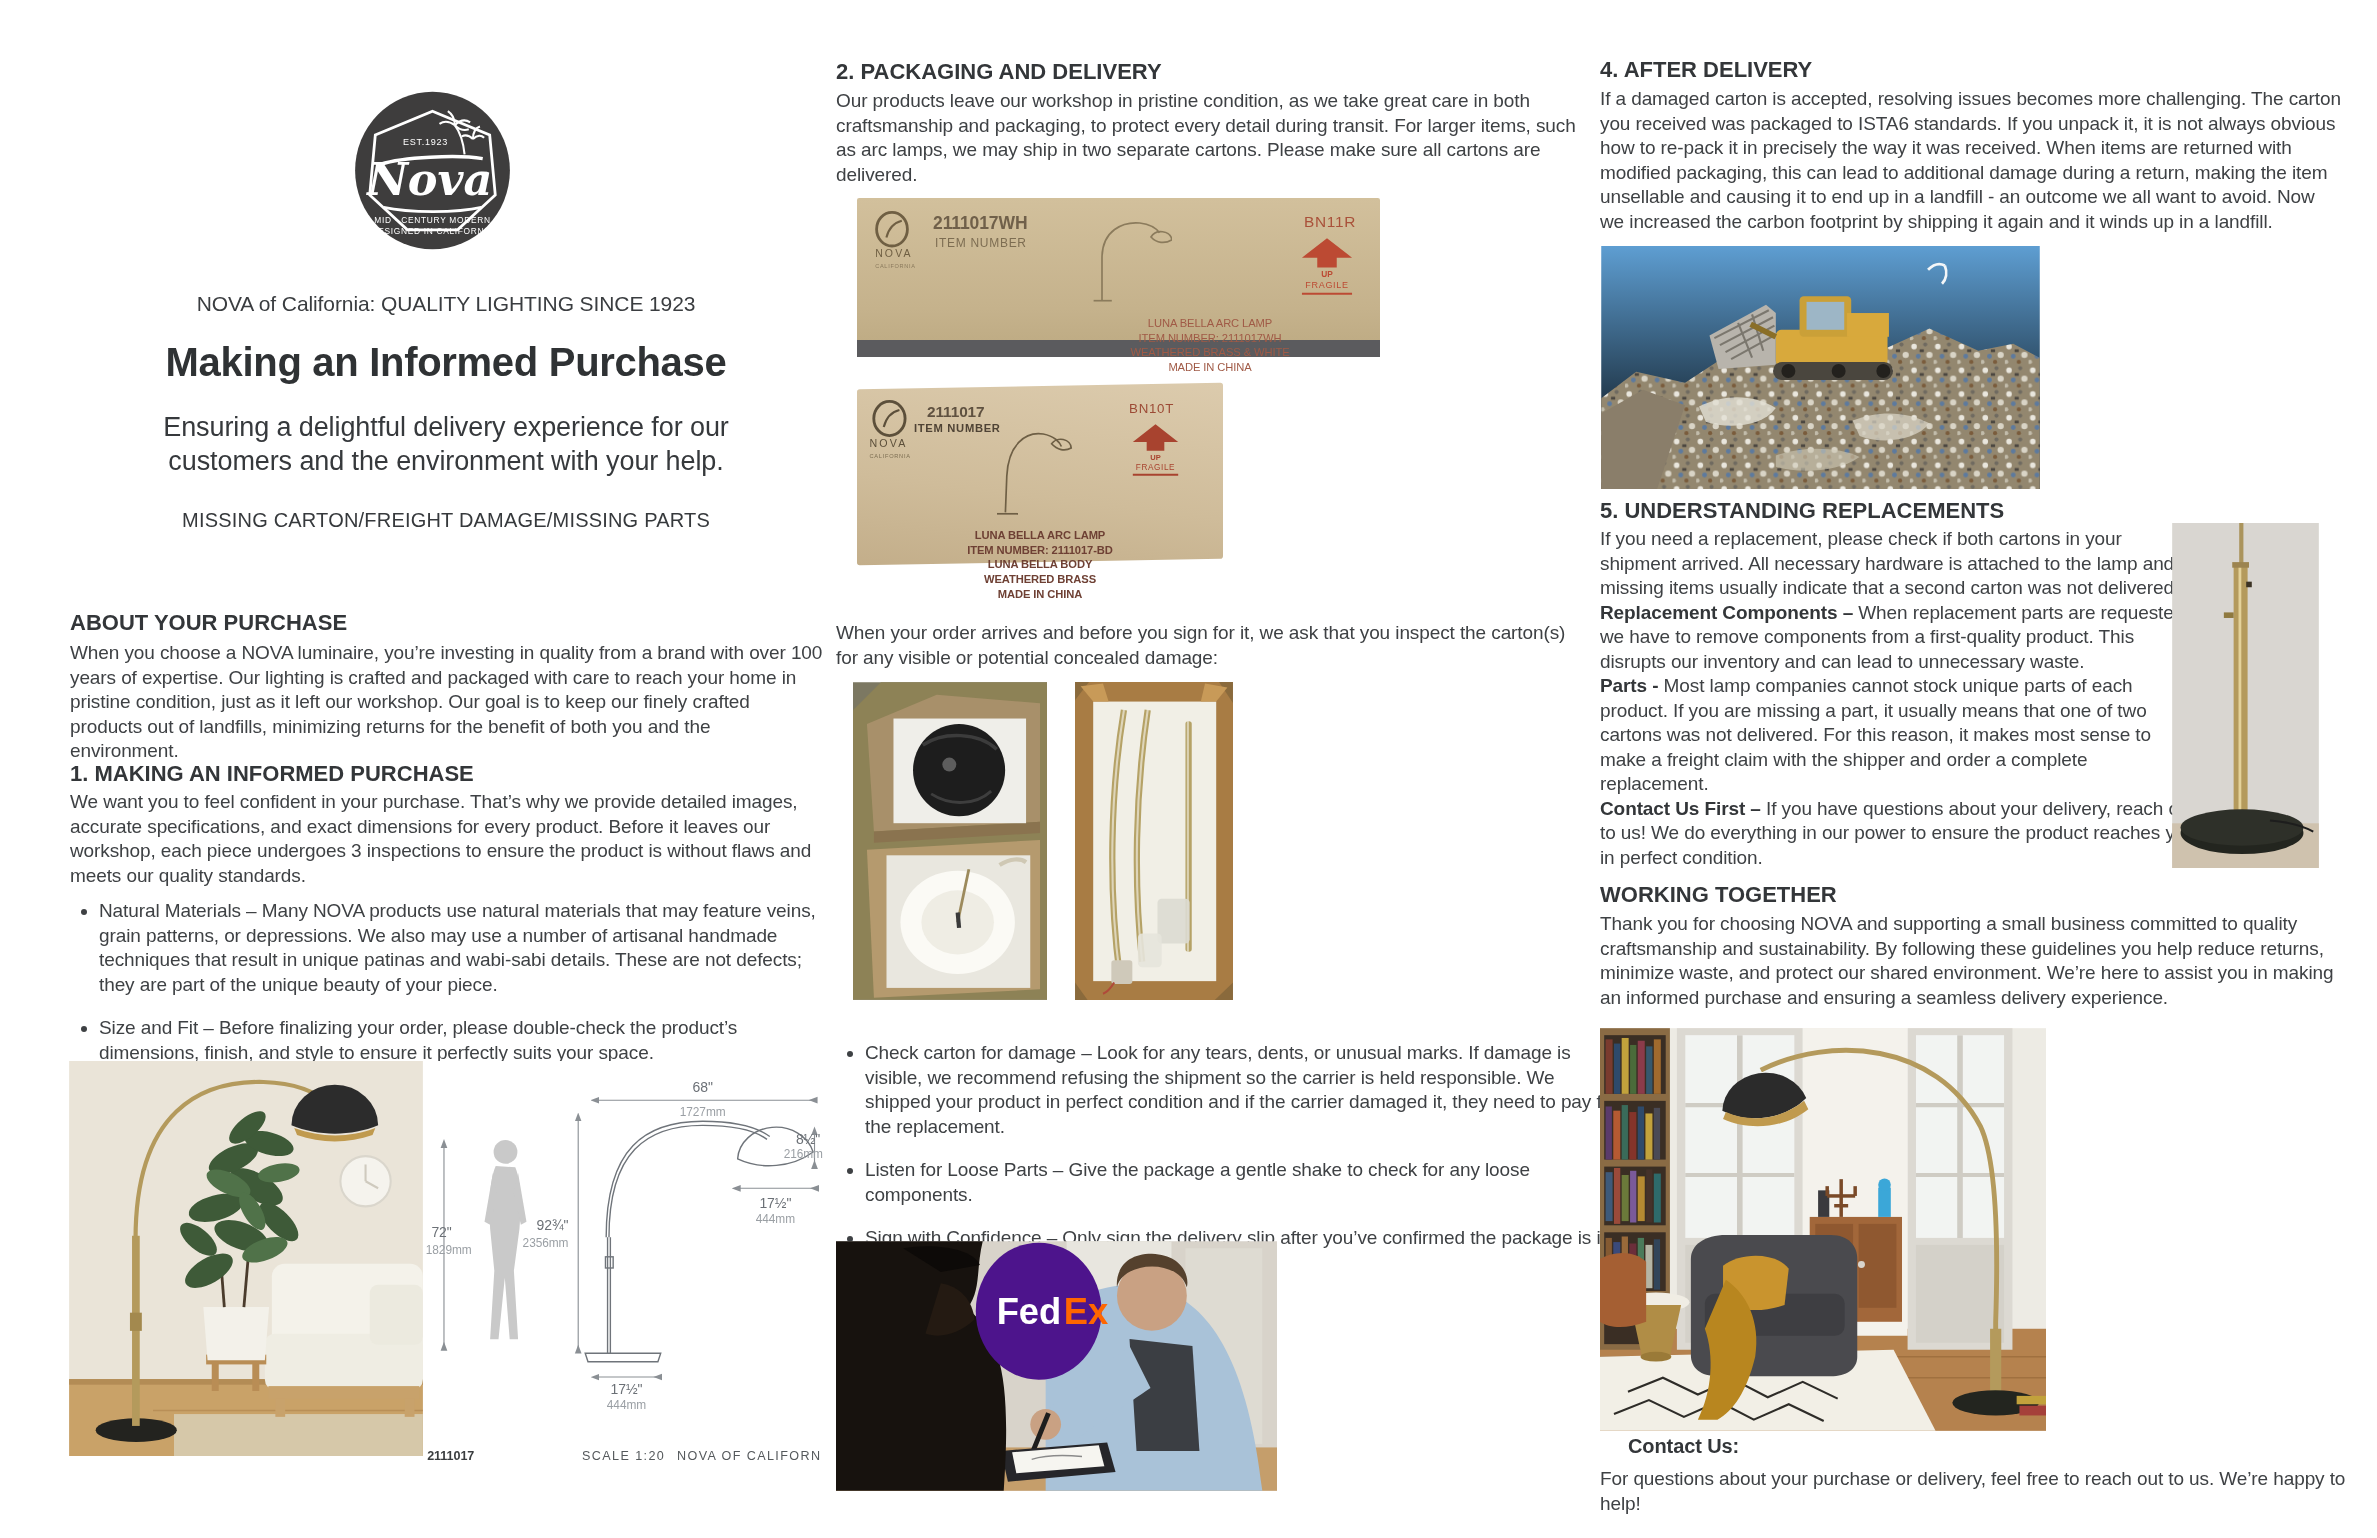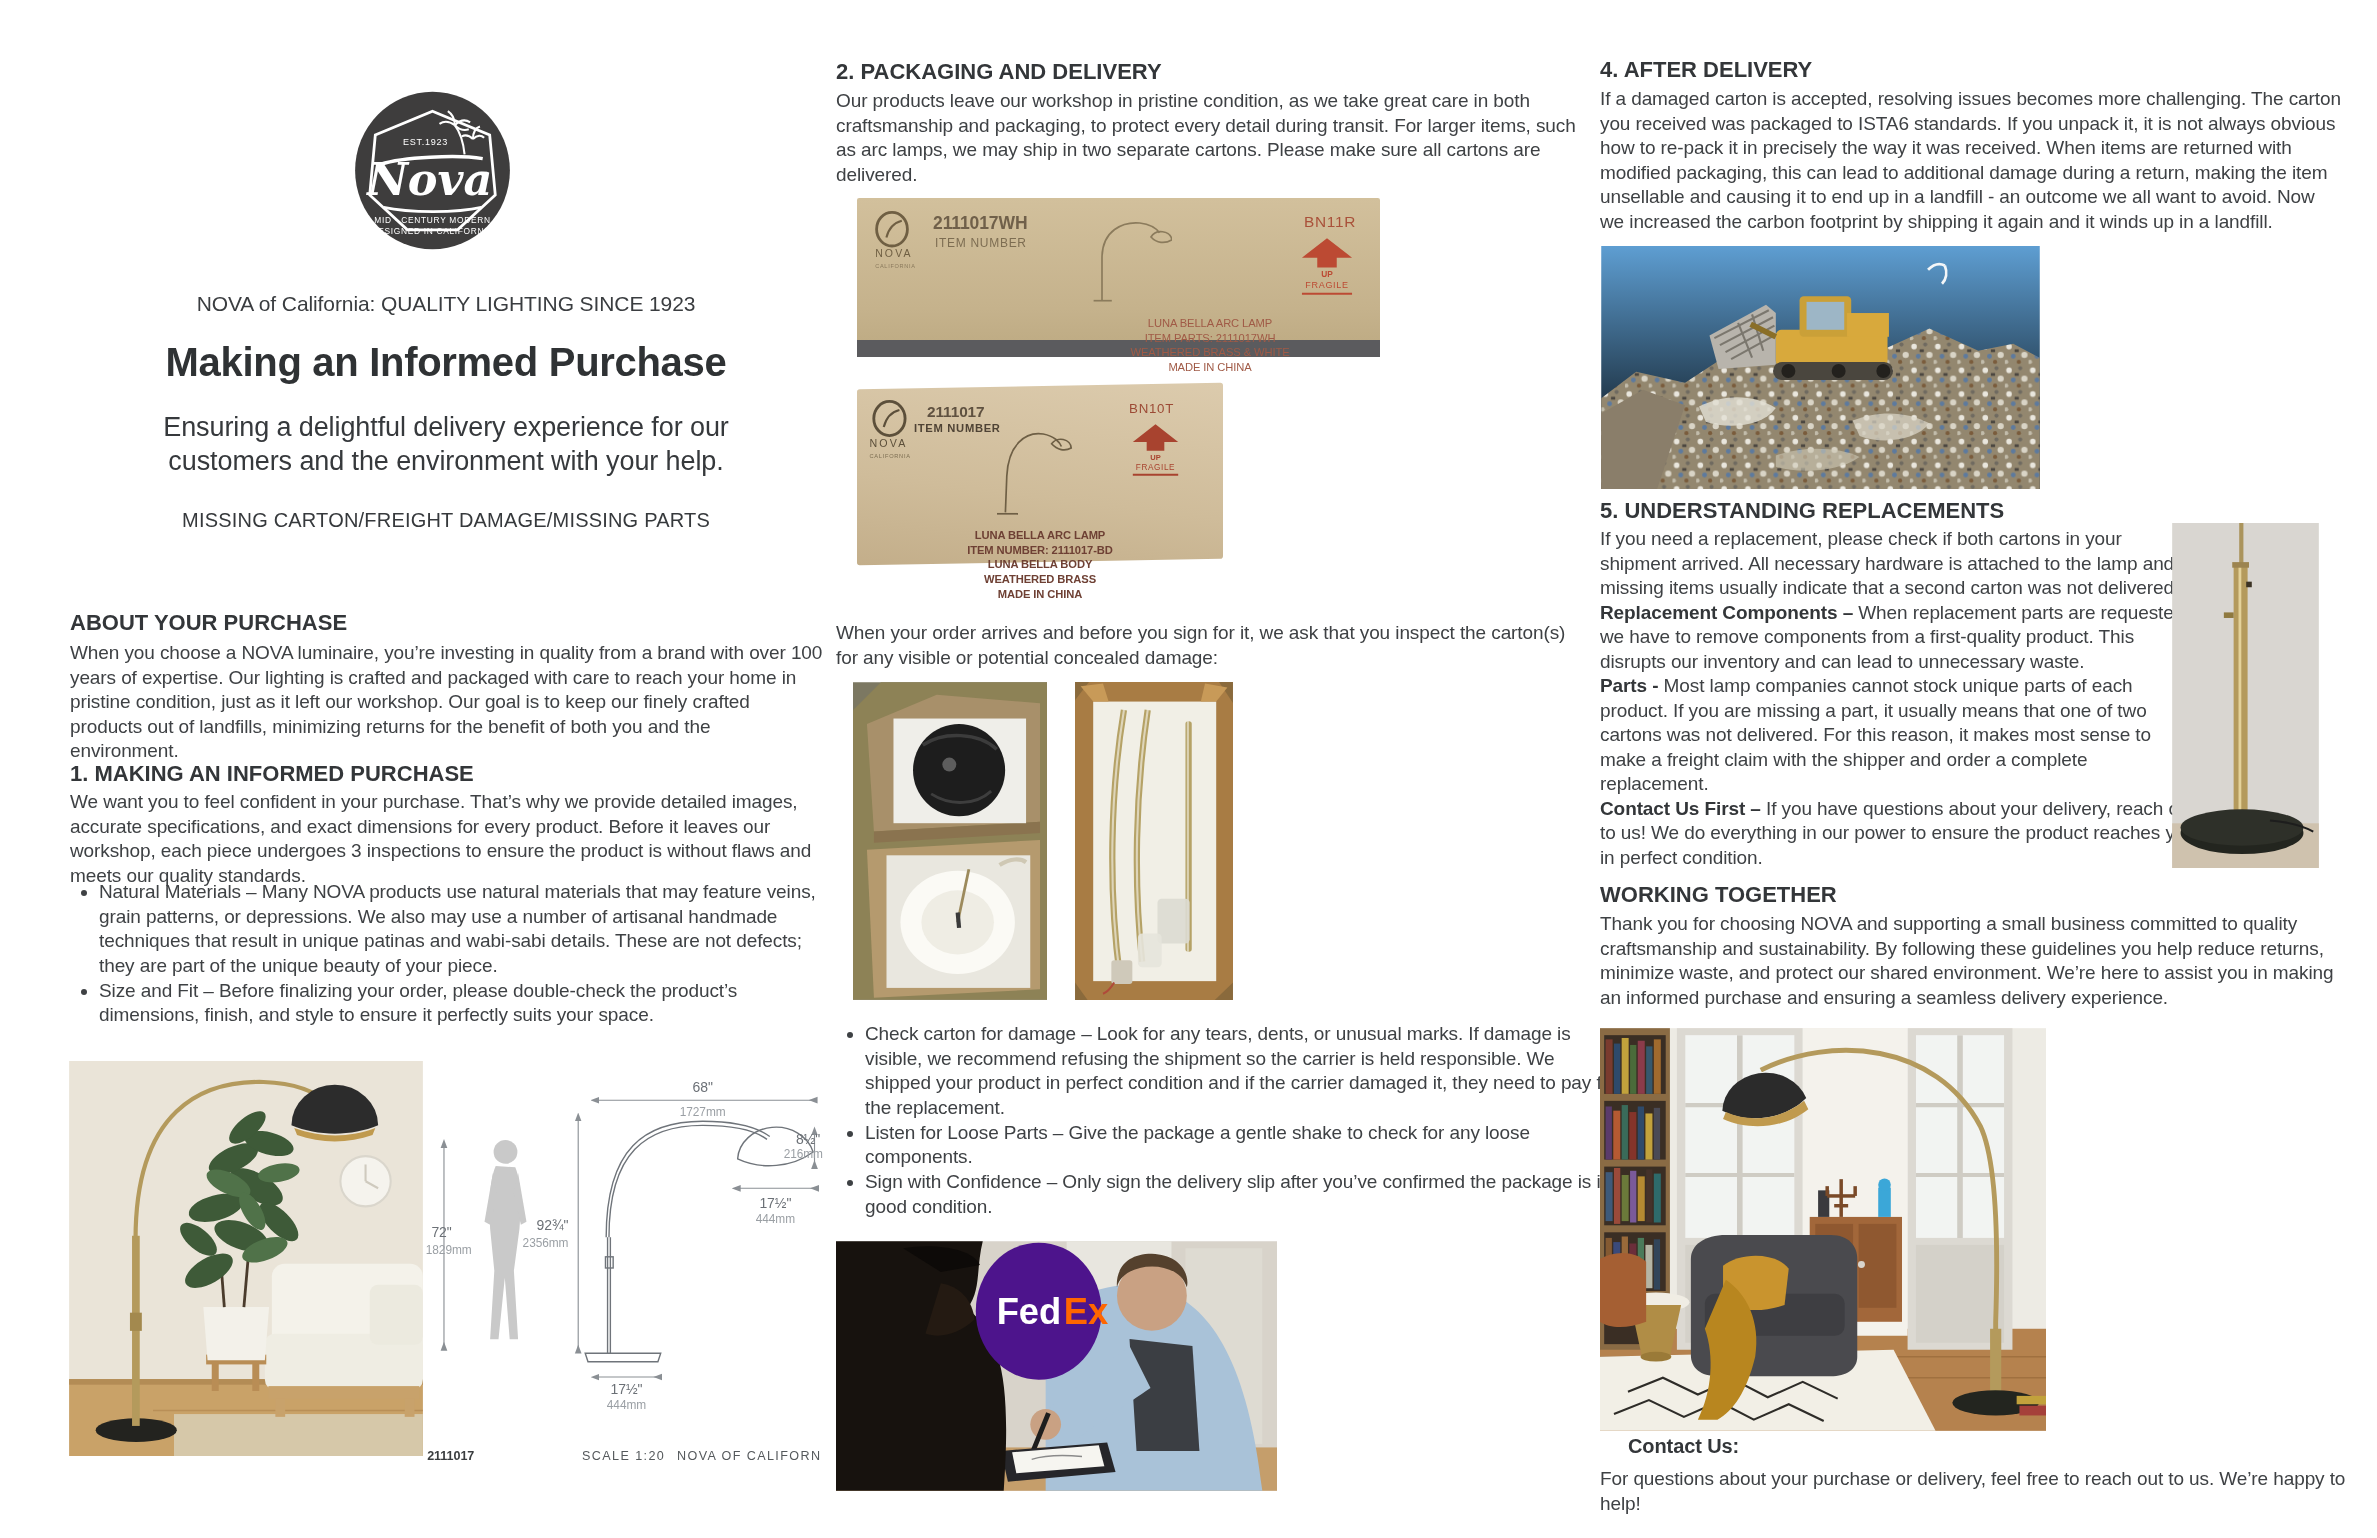--- a/index.html
+++ b/index.html
@@ -7,21 +7,21 @@
         font-family:"Liberation Sans",sans-serif;color:#3e4144;letter-spacing:-0.1px;overflow:hidden;}
   .abs{position:absolute;}
   .center{text-align:center;}
   .tagline{font-size:21px;color:#3a3d40;}
   .doc-title{font-size:40px;font-weight:700;color:#2f3234;letter-spacing:-0.3px;}
   .subtitle{font-size:27px;line-height:34px;color:#36393c;}
   .banner{font-size:20px;color:#36393c;letter-spacing:0.2px;}
   .h-sec{font-size:22px;font-weight:700;color:#333639;letter-spacing:0px;}
   .body-text{font-size:19px;line-height:24.5px;color:#3e4144;}
   ul.blist{margin:0;padding-left:29px;}
-  ul.blist li{font-size:19px;line-height:24.5px;margin-bottom:0.7px;}
+  ul.blist li{font-size:19px;line-height:24.5px;margin-bottom:0.7px;margin-top:19px;}
   .photo{position:absolute;overflow:hidden;}
   .photo svg{display:block;}
   .lead{font-weight:700;color:#333639;}
   
   .carton{position:absolute;}
   .carton .face{position:absolute;inset:0;}
   .carton .ctext{position:absolute;text-align:center;color:#a1543f;margin-top:8px;}
   .carton .code{font-weight:700;}
   .contact-h{font-size:20px;font-weight:700;color:#333639;}
 </style>
@@ -190,21 +190,21 @@
     </svg>
     <div class="abs code" style="left:76px;top:15.4px;font-size:17.5px;color:#70604a;">2111017WH</div>
     <div class="abs" style="left:78px;top:38px;font-size:12px;color:#7d6d52;letter-spacing:0.7px;">ITEM NUMBER</div>
     <svg class="abs" style="left:224px;top:18px;" width="91" height="91" viewBox="0 0 130 130">
       <path d="M30,120 L30,60 C30,20 60,8 84,10 C100,12 108,18 112,24" fill="none" stroke="#8b7b5c" stroke-width="2.4"></path>
       <path d="M100,30 a16,14 0 0 1 30,4 c-10,6 -22,5 -30,-4 Z" fill="none" stroke="#8b7b5c" stroke-width="2.4"></path>
       <line x1="18" y1="121" x2="44" y2="121" stroke="#8b7b5c" stroke-width="2.4"></line>
     </svg>
     <div class="ctext" style="left:248px;top:110px;width:210px;font-size:11.2px;line-height:14.7px;color:#a05a46;">
       <div>LUNA BELLA ARC  LAMP</div>
-      <div>ITEM PARTS: 2111017WH</div>
+      <div>ITEM NUMBER: 2111017WH</div>
       <div>WEATHERED BRASS &amp; WHITE</div>
       <div>MADE IN CHINA</div>
     </div>
     <div class="abs" style="right:24px;top:15.4px;font-size:15.4px;color:#a9513a;letter-spacing:0.7px;">BN11R</div>
     <svg class="abs" style="right:18px;top:36px;" width="70" height="64" viewBox="0 0 100 92">
       <polygon points="50,6 86,34 64,34 64,48 36,48 36,34 14,34" fill="#bc4a33"></polygon>
       <text x="50" y="62" font-size="12" fill="#bc4a33" text-anchor="middle" font-weight="bold">UP</text>
       <text x="50" y="78" font-size="13" fill="#bc4a33" text-anchor="middle" letter-spacing="1">FRAGILE</text>
       <line x1="14" y1="86" x2="86" y2="86" stroke="#bc4a33" stroke-width="3"></line>
     </svg>

